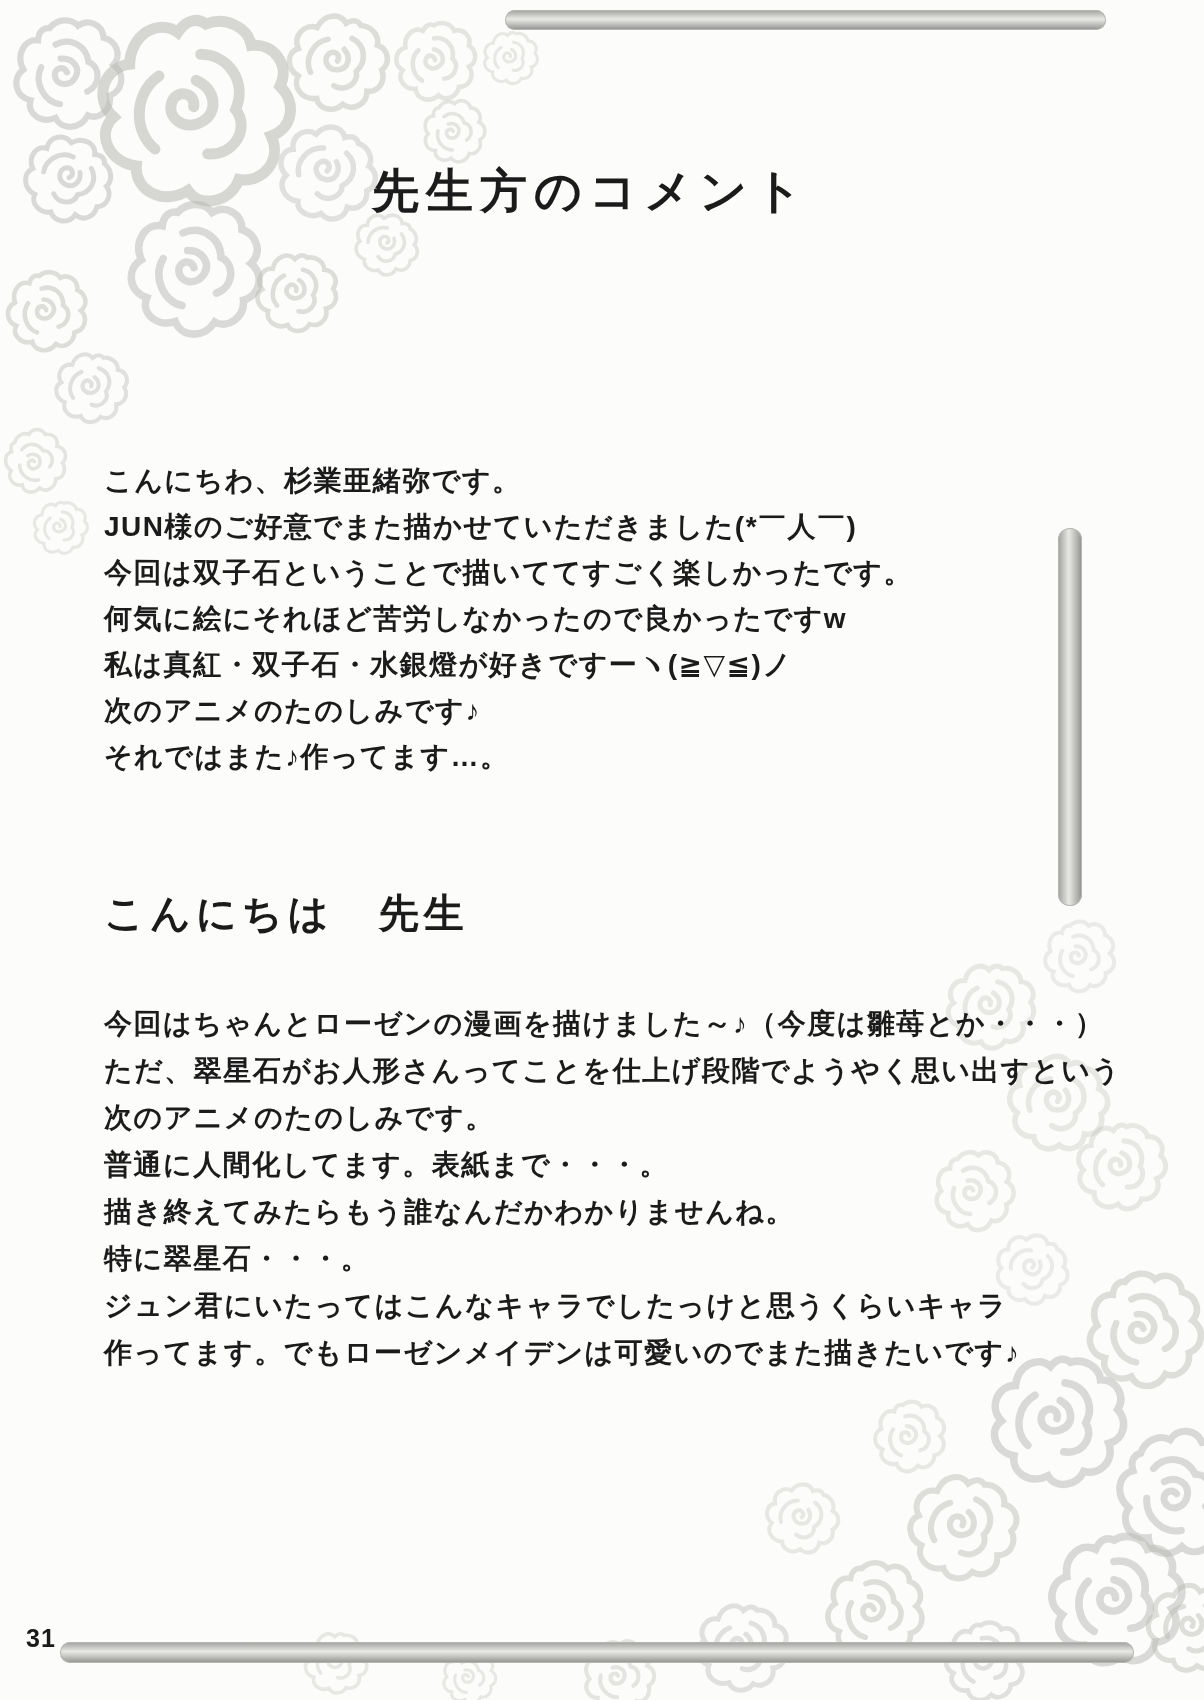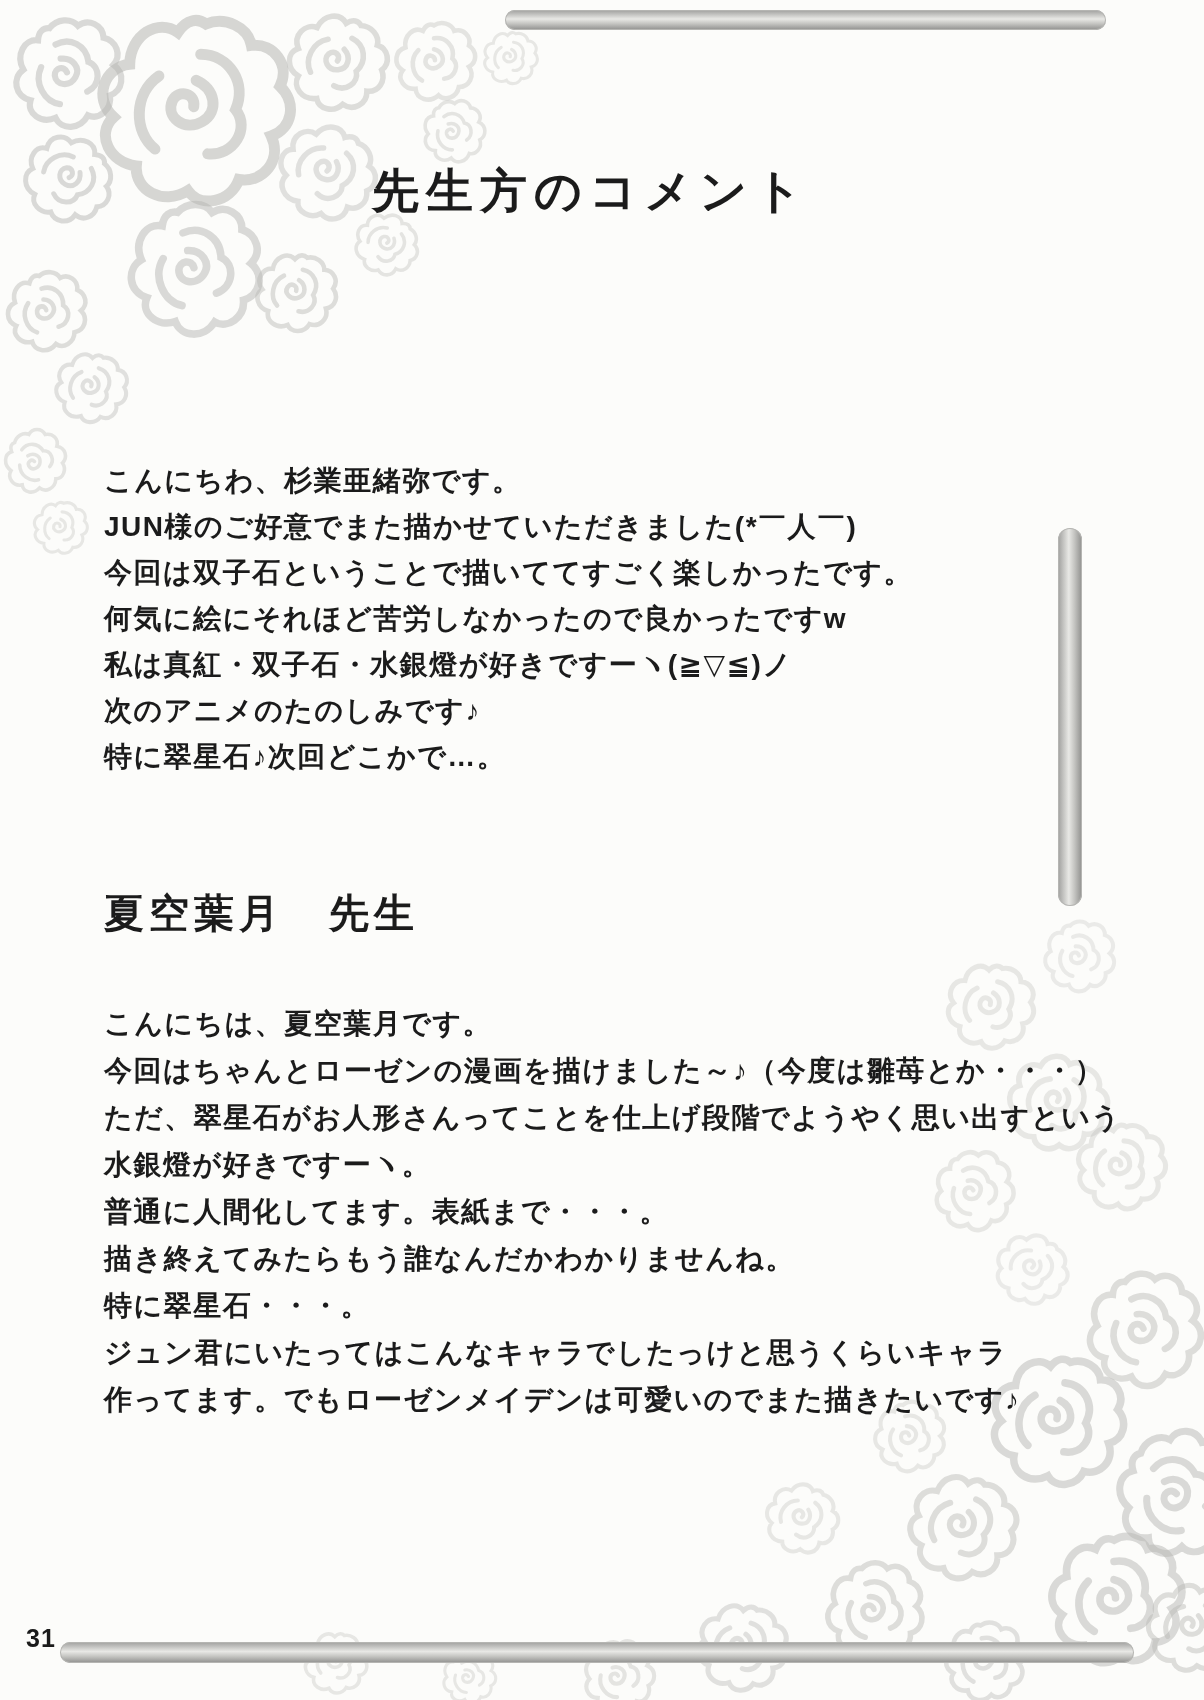--- a/index.html
+++ b/index.html
@@ -259,29 +259,28 @@
 
   <div class="page-title">先生方のコメント</div>
 
   <div class="comment-block" id="comments-1">
     <span class="comment-line">こんにちわ、杉業亜緒弥です。</span>
     <span class="comment-line">JUN様のご好意でまた描かせていただきました(*￣人￣)</span>
     <span class="comment-line">今回は双子石ということで描いててすごく楽しかったです。</span>
     <span class="comment-line">何気に絵にそれほど苦労しなかったので良かったですw</span>
     <span class="comment-line">私は真紅・双子石・水銀燈が好きですーヽ(≧▽≦)ノ</span>
     <span class="comment-line">次のアニメのたのしみです♪</span>
-    <span class="comment-line">特に翠星石♪次回どこかで…。</span>
+    <span class="comment-line">それではまた♪作ってます…。</span>
   </div>
 
-  <div class="section-heading" id="heading-2">夏空葉月　先生</div>
+  <div class="section-heading" id="heading-2">こんにちは　先生</div>
   <div class="comment-block" id="comments-2">
-    <span class="comment-line">こんにちは、夏空葉月です。</span>
     <span class="comment-line">今回はちゃんとローゼンの漫画を描けました～♪（今度は雛苺とか・・・）</span>
     <span class="comment-line">ただ、翠星石がお人形さんってことを仕上げ段階でようやく思い出すという</span>
-    <span class="comment-line">水銀燈が好きですーヽ。</span>
+    <span class="comment-line">次のアニメのたのしみです。</span>
     <span class="comment-line">普通に人間化してます。表紙まで・・・。</span>
     <span class="comment-line">描き終えてみたらもう誰なんだかわかりませんね。</span>
     <span class="comment-line">特に翠星石・・・。</span>
     <span class="comment-line">ジュン君にいたってはこんなキャラでしたっけと思うくらいキャラ</span>
     <span class="comment-line">作ってます。でもローゼンメイデンは可愛いのでまた描きたいです♪</span>
   </div>
 
   <div class="page-number">31</div>
 
 </div>

